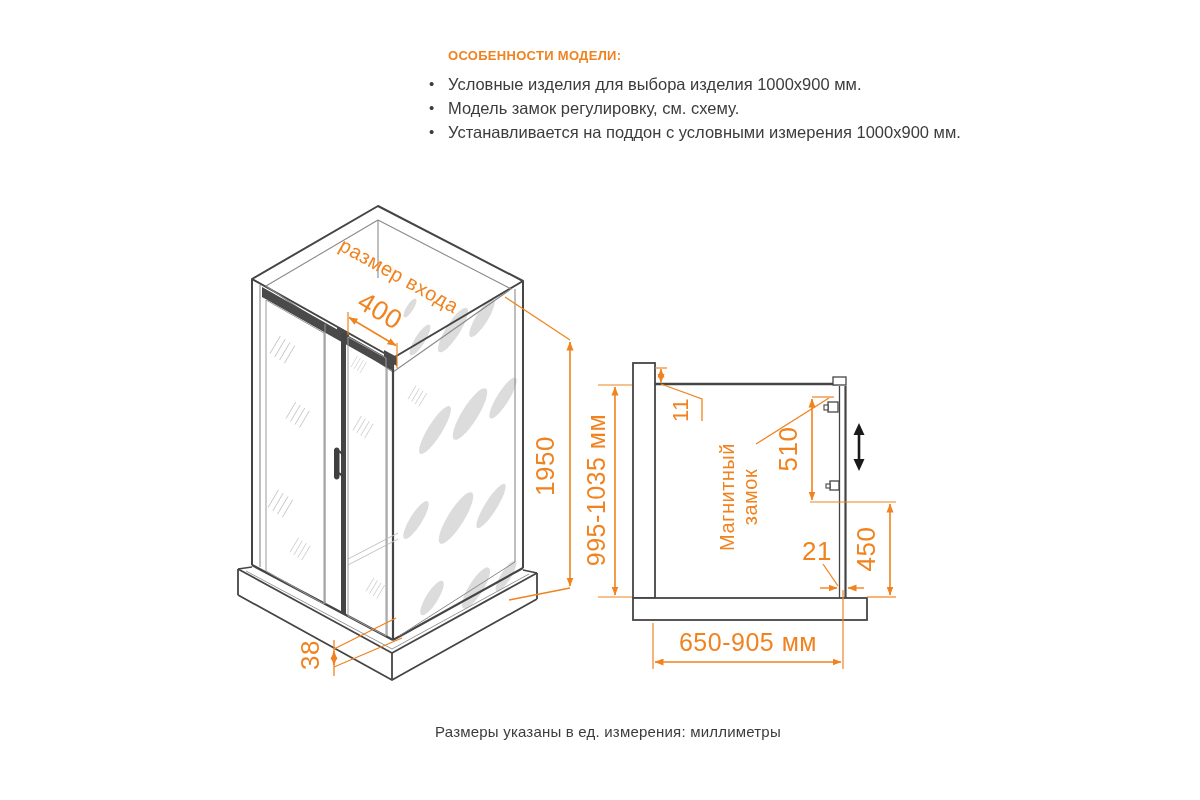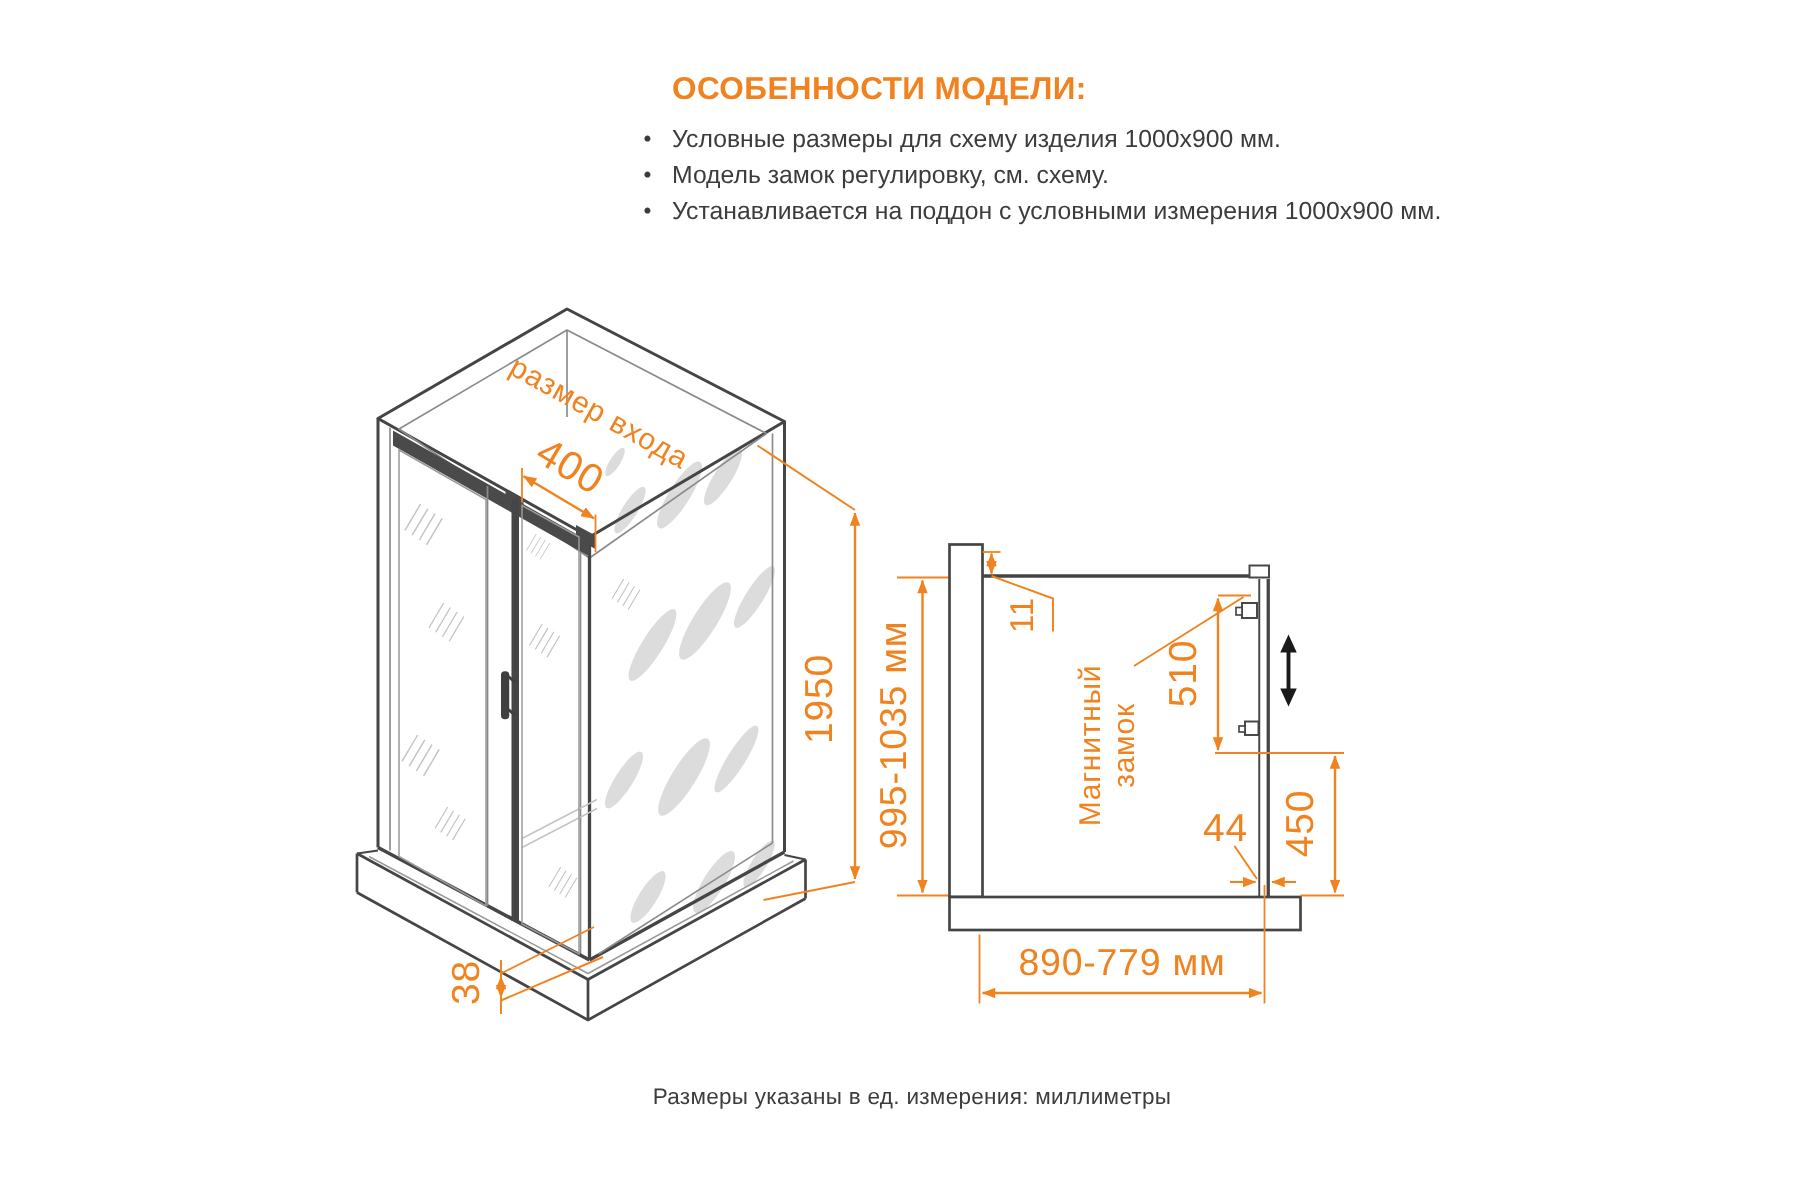--- a/index.html
+++ b/index.html
@@ -9,21 +9,21 @@
     --lineLight:#9a9a9a;
     --hatch:#c2c2c2;
   }
   *{box-sizing:border-box;margin:0;padding:0}
   html,body{width:1200px;height:800px;background:#fff;overflow:hidden;
     font-family:"Liberation Sans","DejaVu Sans",sans-serif;color:var(--text)}
   #stage{position:relative;width:1200px;height:800px;background:#fff}
 
   
   #features{position:absolute;left:423px;top:48px;width:560px}
-  #features h1{font-size:21px;font-weight:bold;color:var(--accent);
+  #features h1{font-size:13px;font-weight:bold;color:var(--accent);
     letter-spacing:.3px;padding-left:25px;margin-bottom:9px}
   .feat-row{display:flex;align-items:flex-start;font-size:16.5px;line-height:24px}
   .feat-dot{width:25px;flex:0 0 25px;text-align:left;padding-left:6px;font-size:15px;line-height:24px}
   .feat-text{flex:1}
 
   
   .draw{position:absolute;pointer-events:none}
   #iso-svg{left:220px;top:190px;width:380px;height:520px}
   #plan-svg{left:580px;top:340px;width:340px;height:340px}
 
@@ -37,21 +37,21 @@
 </style>
 </head>
 <body>
 
 <div id="stage">
 
   <div id="features">
     <h1>ОСОБЕННОСТИ МОДЕЛИ:</h1>
     <div class="feat-row">
       <span class="feat-dot">•</span>
-      <span class="feat-text">Условные размеры для схему изделия 1000x900 мм.</span>
+      <span class="feat-text">Условные изделия для выбора изделия 1000x900 мм.</span>
     </div>
     <div class="feat-row">
       <span class="feat-dot">•</span>
       <span class="feat-text">Модель замок регулировку, см. схему.</span>
     </div>
     <div class="feat-row">
       <span class="feat-dot">•</span>
       <span class="feat-text">Устанавливается на поддон с условными измерения 1000x900 мм.</span>
     </div>
   </div>
@@ -226,19 +226,19 @@
   <div class="lbl" style="left:546px;top:466px;font-size:26px;--r:-90deg">1950</div>
   <div class="lbl" style="left:311px;top:655px;font-size:26px;--r:-90deg">38</div>
 
   <div class="lbl" style="left:596px;top:490px;font-size:25px;--r:-90deg">995-1035 мм</div>
   <div class="lbl" style="left:681px;top:410px;font-size:22px;--r:-90deg">11</div>
   <div class="lbl" style="left:739px;top:497px;font-size:20px;--r:-90deg;line-height:23px">
     <span style="display:block">Магнитный</span>
     <span style="display:block">замок</span>
   </div>
   <div class="lbl" style="left:789px;top:449px;font-size:26px;--r:-90deg">510</div>
-  <div class="lbl" style="left:817px;top:552px;font-size:26px">44</div>
+  <div class="lbl" style="left:817px;top:552px;font-size:26px">21</div>
   <div class="lbl" style="left:867px;top:549px;font-size:26px;--r:-90deg">450</div>
-  <div class="lbl" style="left:748px;top:642px;font-size:25px">890-779 мм</div>
+  <div class="lbl" style="left:748px;top:642px;font-size:25px">650-905 мм</div>
 
   <div id="footer">Размеры указаны в ед. измерения: миллиметры</div>
 
 </div>
 
 </body></html>

